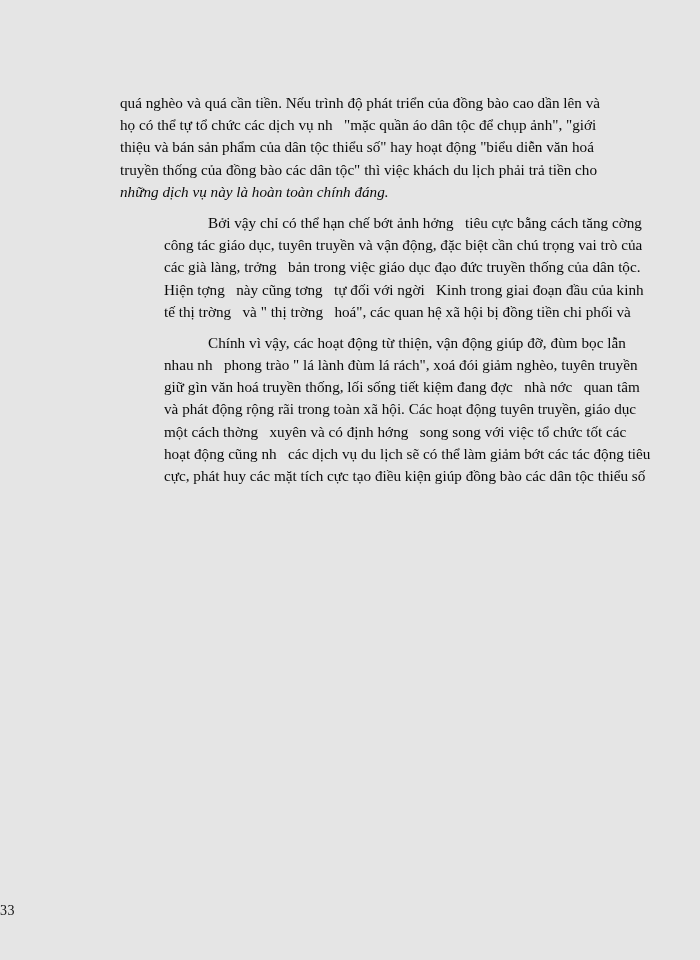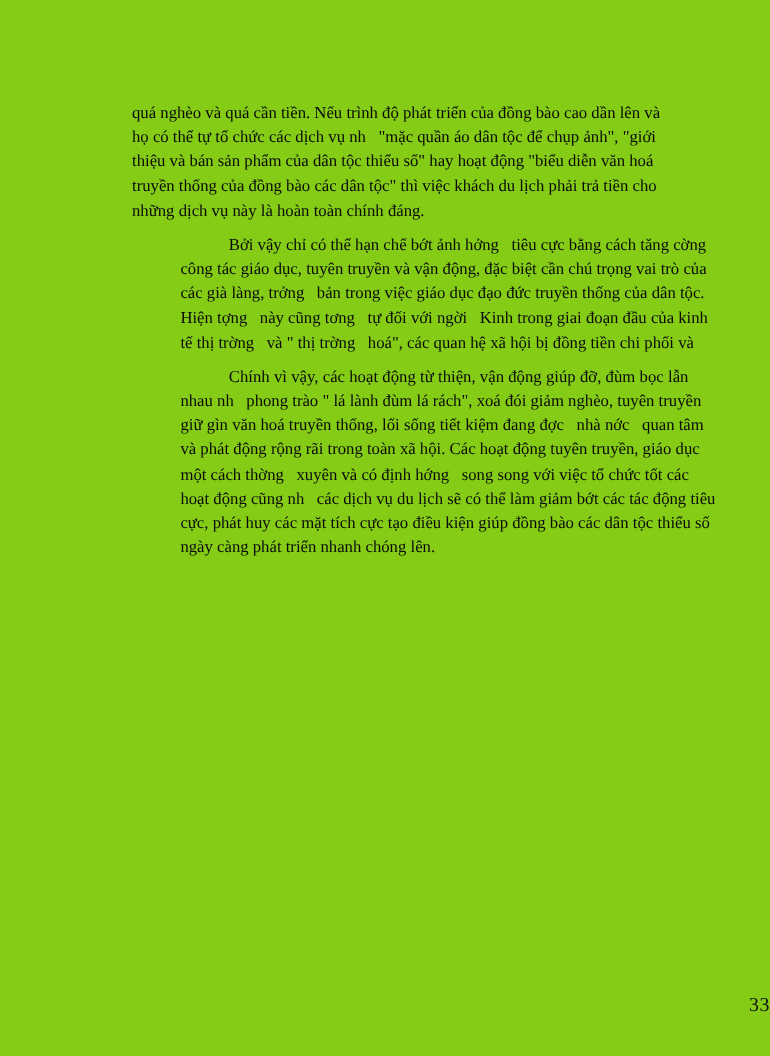--- a/index.html
+++ b/index.html
@@ -4,21 +4,21 @@
 <style>
   html, body {
     margin: 0;
     padding: 0;
     background: #ffffff;
   }
   .page {
     position: relative;
     width: 700px;
     height: 960px;
-    background: #84cc16;
+    background: #e5e5e5;
     overflow: hidden;
     box-sizing: border-box;
   }
   .text-body {
     position: absolute;
     left: 120px;
     top: 92px;
     width: 462px;
     font-family: "Liberation Serif", "DejaVu Serif", serif;
     font-size: 15.2px;
@@ -39,29 +39,30 @@
   .line {
     display: block;
     white-space: pre;
     text-align: justify;
     text-align-last: justify;
     height: 22.2px;
   }
   .line.last {
     text-align-last: left;
     text-align: left;
+    font-style: italic;
   }
   .page-number {
     position: absolute;
     left: 0;
     top: 903px;
     width: 700px;
-    text-align: right;
+    text-align: left;
     font-family: "Liberation Serif", "DejaVu Serif", serif;
-    font-size: 18px;
+    font-size: 14px;
     color: #111111;
     letter-spacing: 0.5px;
   }
 </style>
 </head>
 <body>
 
 <div class="page">
 
   <div class="text-body">
@@ -83,20 +84,19 @@
     </div>
 
     <div class="para indent">
       <span class="line"><span class="indent-box" style="display:inline-block;width:44px"></span><span><span>Chính</span><span class="gap" style="display: inline-block; width: 3.90067px;"> </span><span>vì</span><span class="gap" style="display: inline-block; width: 3.90067px;"> </span><span>vậy,</span><span class="gap" style="display: inline-block; width: 3.90067px;"> </span><span>các</span><span class="gap" style="display: inline-block; width: 3.90067px;"> </span><span>hoạt</span><span class="gap" style="display: inline-block; width: 3.90067px;"> </span><span>động</span><span class="gap" style="display: inline-block; width: 3.90067px;"> </span><span>từ</span><span class="gap" style="display: inline-block; width: 3.90067px;"> </span><span>thiện,</span><span class="gap" style="display: inline-block; width: 3.90067px;"> </span><span>vận</span><span class="gap" style="display: inline-block; width: 3.90067px;"> </span><span>động</span><span class="gap" style="display: inline-block; width: 3.90067px;"> </span><span>giúp</span><span class="gap" style="display: inline-block; width: 3.90067px;"> </span><span>đỡ,</span><span class="gap" style="display: inline-block; width: 3.90067px;"> </span><span>đùm</span><span class="gap" style="display: inline-block; width: 3.90067px;"> </span><span>bọc</span><span class="gap" style="display: inline-block; width: 3.90067px;"> </span><span>lẫn</span></span></span>
       <span class="line"><span><span>nhau</span><span class="gap"> </span><span>nh</span><span class="gap">   </span><span>phong</span><span class="gap"> </span><span>trào</span><span class="gap"> </span><span>"</span><span class="gap"> </span><span>lá</span><span class="gap"> </span><span>lành</span><span class="gap"> </span><span>đùm</span><span class="gap"> </span><span>lá</span><span class="gap"> </span><span>rách",</span><span class="gap"> </span><span>xoá</span><span class="gap"> </span><span>đói</span><span class="gap"> </span><span>giảm</span><span class="gap"> </span><span>nghèo,</span><span class="gap"> </span><span>tuyên</span><span class="gap"> </span><span>truyền</span></span></span>
       <span class="line"><span><span>giữ</span><span class="gap"> </span><span>gìn</span><span class="gap"> </span><span>văn</span><span class="gap"> </span><span>hoá</span><span class="gap"> </span><span>truyền</span><span class="gap"> </span><span>thống,</span><span class="gap"> </span><span>lối</span><span class="gap"> </span><span>sống</span><span class="gap"> </span><span>tiết</span><span class="gap"> </span><span>kiệm</span><span class="gap"> </span><span>đang</span><span class="gap"> </span><span>đợc</span><span class="gap">   </span><span>nhà</span><span class="gap"> </span><span>nớc</span><span class="gap">   </span><span>quan</span><span class="gap"> </span><span>tâm</span></span></span>
       <span class="line"><span><span>và</span><span class="gap"> </span><span>phát</span><span class="gap"> </span><span>động</span><span class="gap"> </span><span>rộng</span><span class="gap"> </span><span>rãi</span><span class="gap"> </span><span>trong</span><span class="gap"> </span><span>toàn</span><span class="gap"> </span><span>xã</span><span class="gap"> </span><span>hội.</span><span class="gap"> </span><span>Các</span><span class="gap"> </span><span>hoạt</span><span class="gap"> </span><span>động</span><span class="gap"> </span><span>tuyên</span><span class="gap"> </span><span>truyền,</span><span class="gap"> </span><span>giáo</span><span class="gap"> </span><span>dục</span></span></span>
       <span class="line"><span><span>một</span><span class="gap"> </span><span>cách</span><span class="gap"> </span><span>thờng</span><span class="gap">   </span><span>xuyên</span><span class="gap"> </span><span>và</span><span class="gap"> </span><span>có</span><span class="gap"> </span><span>định</span><span class="gap"> </span><span>hớng</span><span class="gap">   </span><span>song</span><span class="gap"> </span><span>song</span><span class="gap"> </span><span>với</span><span class="gap"> </span><span>việc</span><span class="gap"> </span><span>tổ</span><span class="gap"> </span><span>chức</span><span class="gap"> </span><span>tốt</span><span class="gap"> </span><span>các</span></span></span>
       <span class="line"><span><span>hoạt</span><span class="gap"> </span><span>động</span><span class="gap"> </span><span>cũng</span><span class="gap"> </span><span>nh</span><span class="gap">   </span><span>các</span><span class="gap"> </span><span>dịch</span><span class="gap"> </span><span>vụ</span><span class="gap"> </span><span>du</span><span class="gap"> </span><span>lịch</span><span class="gap"> </span><span>sẽ</span><span class="gap"> </span><span>có</span><span class="gap"> </span><span>thể</span><span class="gap"> </span><span>làm</span><span class="gap"> </span><span>giảm</span><span class="gap"> </span><span>bớt</span><span class="gap"> </span><span>các</span><span class="gap"> </span><span>tác</span><span class="gap"> </span><span>động</span><span class="gap"> </span><span>tiêu</span></span></span>
       <span class="line"><span><span>cực,</span><span class="gap"> </span><span>phát</span><span class="gap"> </span><span>huy</span><span class="gap"> </span><span>các</span><span class="gap"> </span><span>mặt</span><span class="gap"> </span><span>tích</span><span class="gap"> </span><span>cực</span><span class="gap"> </span><span>tạo</span><span class="gap"> </span><span>điều</span><span class="gap"> </span><span>kiện</span><span class="gap"> </span><span>giúp</span><span class="gap"> </span><span>đồng</span><span class="gap"> </span><span>bào</span><span class="gap"> </span><span>các</span><span class="gap"> </span><span>dân</span><span class="gap"> </span><span>tộc</span><span class="gap"> </span><span>thiểu</span><span class="gap"> </span><span>số</span></span></span>
-      <span class="line last"><span>ngày càng phát triển nhanh chóng lên.</span></span>
     </div>
 
   </div>
 
   <div class="page-number">33</div>
 
 </div>
 
 </body></html>

